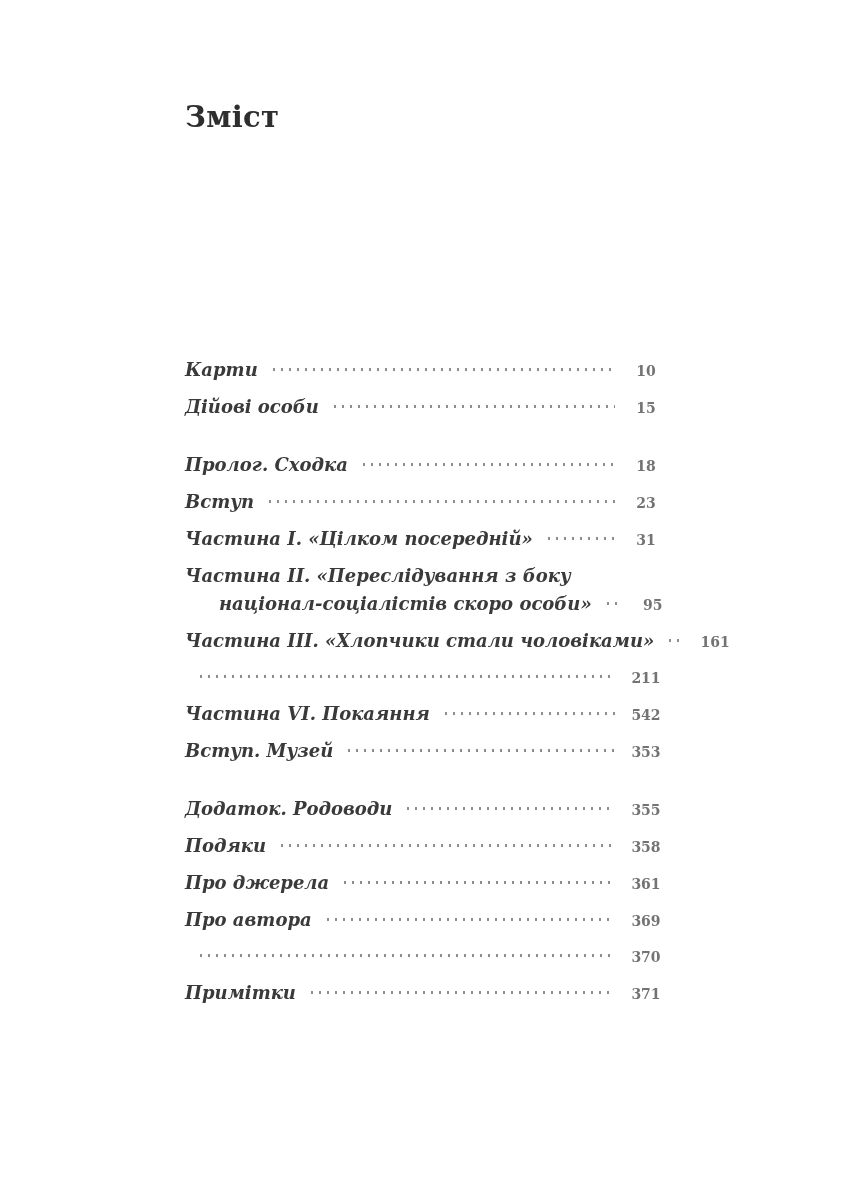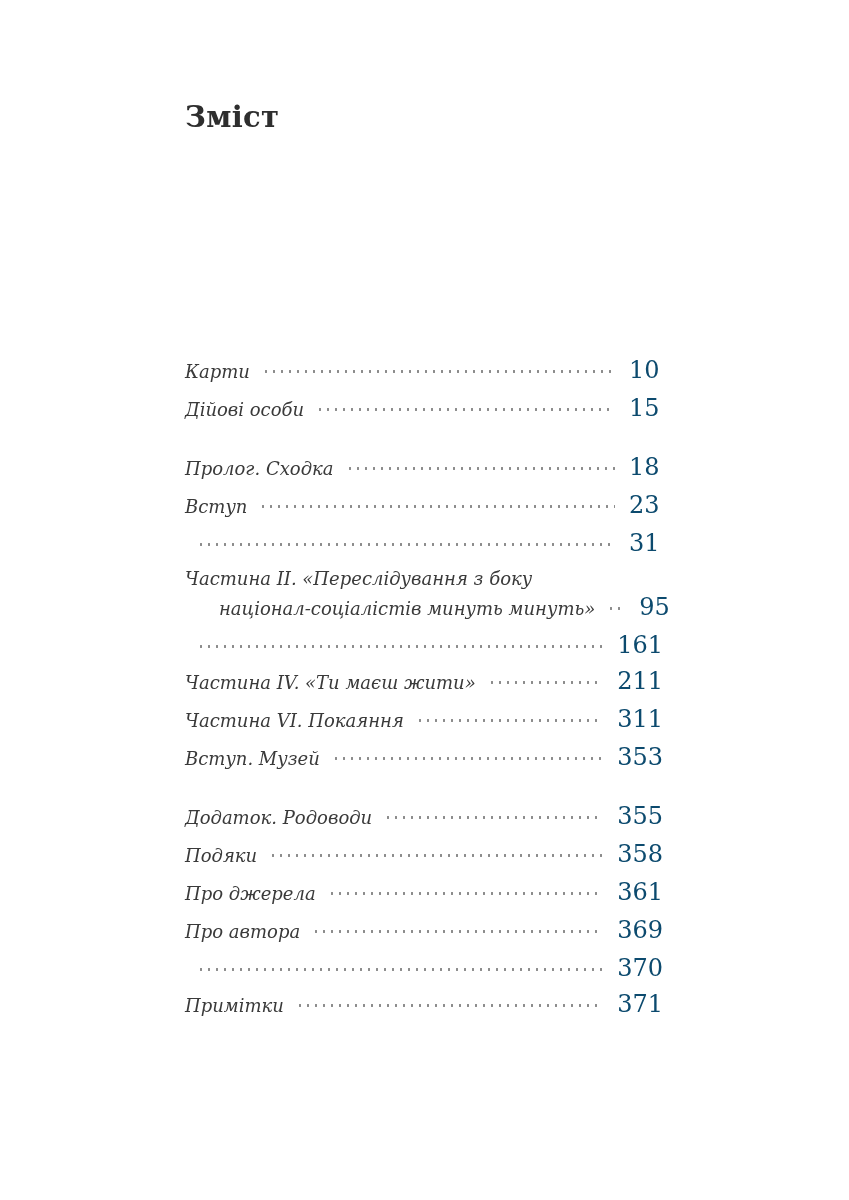--- a/index.html
+++ b/index.html
@@ -41,44 +41,45 @@
   .toc-entry {
     margin-bottom: 14px;
   }
   .toc-line {
     display: flex;
     align-items: baseline;
     font-style: italic;
     font-size: 18px;
     line-height: 22px;
     color: #3a3a3a;
+    font-weight: bold;
   }
   .toc-line.indent {
     padding-left: 34px;
     margin-top: 6px;
   }
   .toc-label {
     white-space: nowrap;
   }
   .leader {
     flex: 1 1 auto;
     min-width: 18px;
     height: 13px;
     margin: 0 14px 0 12px;
     background-image: radial-gradient(circle, #8b8b8b 1.1px, transparent 1.5px);
     background-size: 8px 13px;
     background-repeat: repeat-x;
     background-position: 0 center;
   }
   .pagenum {
     font-style: normal;
-    font-size: 24px;
+    font-size: 14px;
     min-width: 34px;
-    text-align: left;
-    color: #0c4a6e;
+    text-align: center;
+    color: #737373;
   }
 </style>
 </head>
 <body>
 
 <div class="page">
   <div class="content">
     <h1 class="book-title">Зміст</h1>
     <div>
         <div class="toc-group">
@@ -107,52 +108,53 @@
           </div>
           <div class="toc-entry">
             <div class="toc-line">
               <span class="toc-label">Вступ</span>
               <span class="leader"></span>
               <span class="pagenum">23</span>
             </div>
           </div>
           <div class="toc-entry">
             <div class="toc-line">
+              <span class="toc-label">Частина I. «Цілком посередній»</span>
               <span class="leader"></span>
               <span class="pagenum">31</span>
             </div>
           </div>
           <div class="toc-entry">
             <div class="toc-line">
               <span class="toc-label">Частина II. «Переслідування з боку</span>
             </div>
             <div class="toc-line indent">
-              <span class="toc-label">націонал-соціалістів минуть минуть»</span>
+              <span class="toc-label">націонал-соціалістів скоро особи»</span>
               <span class="leader"></span>
               <span class="pagenum">95</span>
             </div>
           </div>
           <div class="toc-entry">
             <div class="toc-line">
+              <span class="toc-label">Частина III. «Хлопчики стали чоловіками»</span>
               <span class="leader"></span>
               <span class="pagenum">161</span>
             </div>
           </div>
           <div class="toc-entry">
             <div class="toc-line">
-              <span class="toc-label">Частина IV. «Ти маєш жити»</span>
               <span class="leader"></span>
               <span class="pagenum">211</span>
             </div>
           </div>
           <div class="toc-entry">
             <div class="toc-line">
               <span class="toc-label">Частина VI. Покаяння</span>
               <span class="leader"></span>
-              <span class="pagenum">311</span>
+              <span class="pagenum">542</span>
             </div>
           </div>
           <div class="toc-entry">
             <div class="toc-line">
               <span class="toc-label">Вступ. Музей</span>
               <span class="leader"></span>
               <span class="pagenum">353</span>
             </div>
           </div>
         </div>

